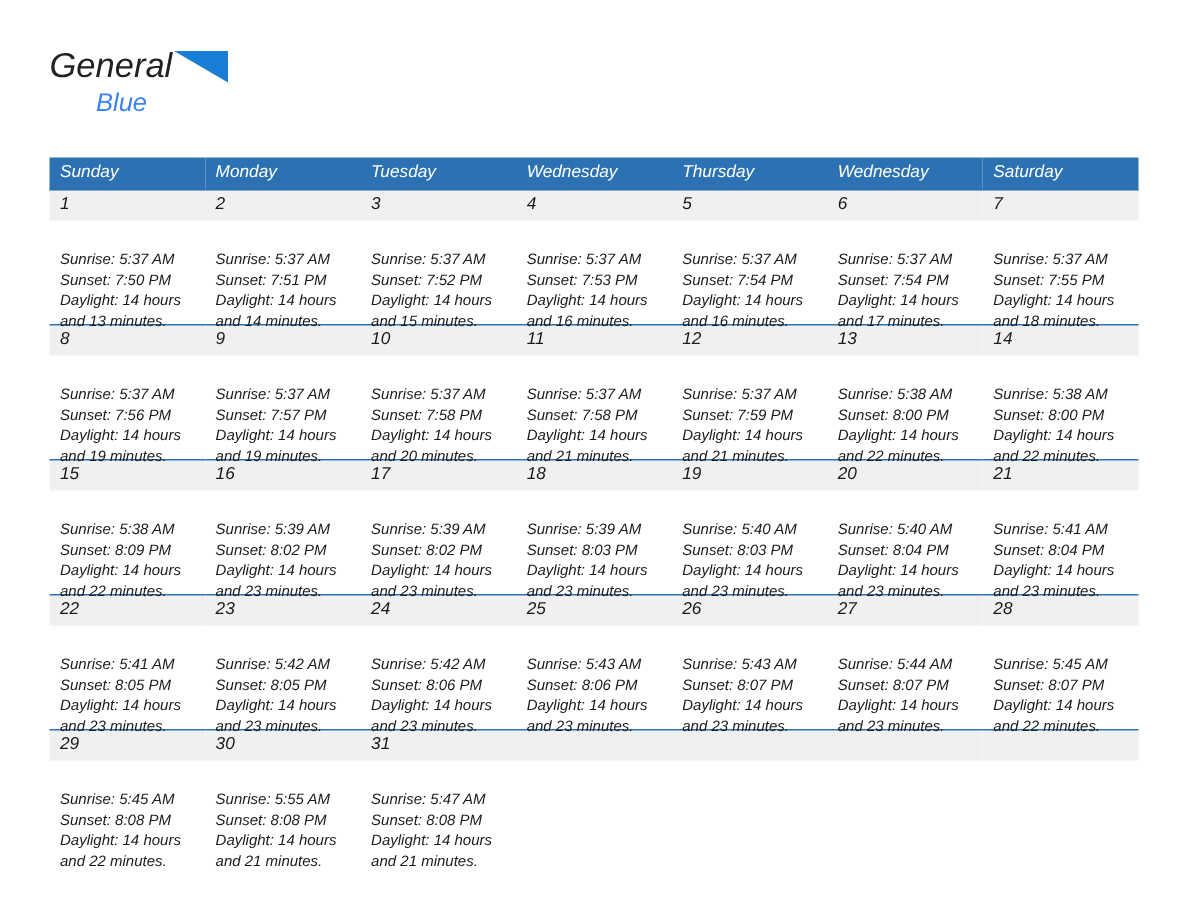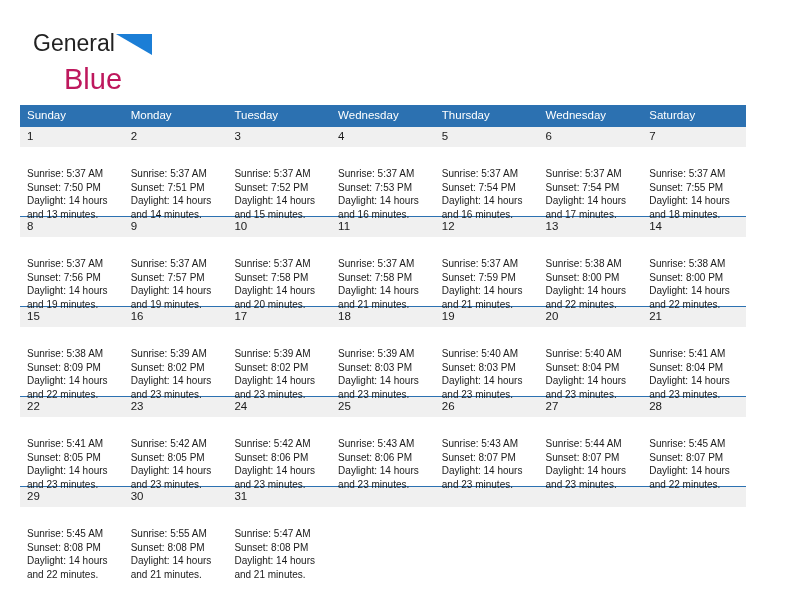--- a/index.html
+++ b/index.html
@@ -12,20 +12,21 @@
     background: #ffffff;
     font-family: "Liberation Sans", sans-serif;
     color: #000000;
     overflow: hidden;
   }
   .page {
     position: relative;
     width: 752px;
     height: 612px;
     box-sizing: border-box;
+    font-style: italic;
   }
 
   
   .header {
     position: absolute;
     left: 33px;
     top: 24px;
     width: 726px;
     height: 72px;
   }
@@ -49,25 +50,25 @@
     display: inline-block;
     vertical-align: top;
   }
   .brand-tri {
     display: inline-block;
     vertical-align: top;
     margin-left: 1px;
     margin-top: 4px;
   }
   .brand-bottom {
-    font-size: 29px;
+    font-size: 17px;
     line-height: 24px;
-    color: #be185d;
+    color: #3b82f6;
     margin-left: 31px;
-    margin-top: 11px;
+    margin-top: 1px;
     white-space: nowrap;
   }
   .title-block {
     position: absolute;
     right: 0;
     top: 0;
     text-align: right;
   }
   .cal-title {
     font-size: 29px;
@@ -80,21 +81,21 @@
     font-size: 14px;
     line-height: 20px;
     color: #1a1a1a;
     margin-top: 6px;
     white-space: nowrap;
   }
 
   
   .calendar {
     position: absolute;
-    left: 20px;
+    left: 33px;
     top: 105px;
     width: 726px;
     border-collapse: collapse;
     table-layout: fixed;
   }
   .calendar th {
     background: #2c71b1;
     color: #ffffff;
     font-size: 11.5px;
     font-weight: normal;

